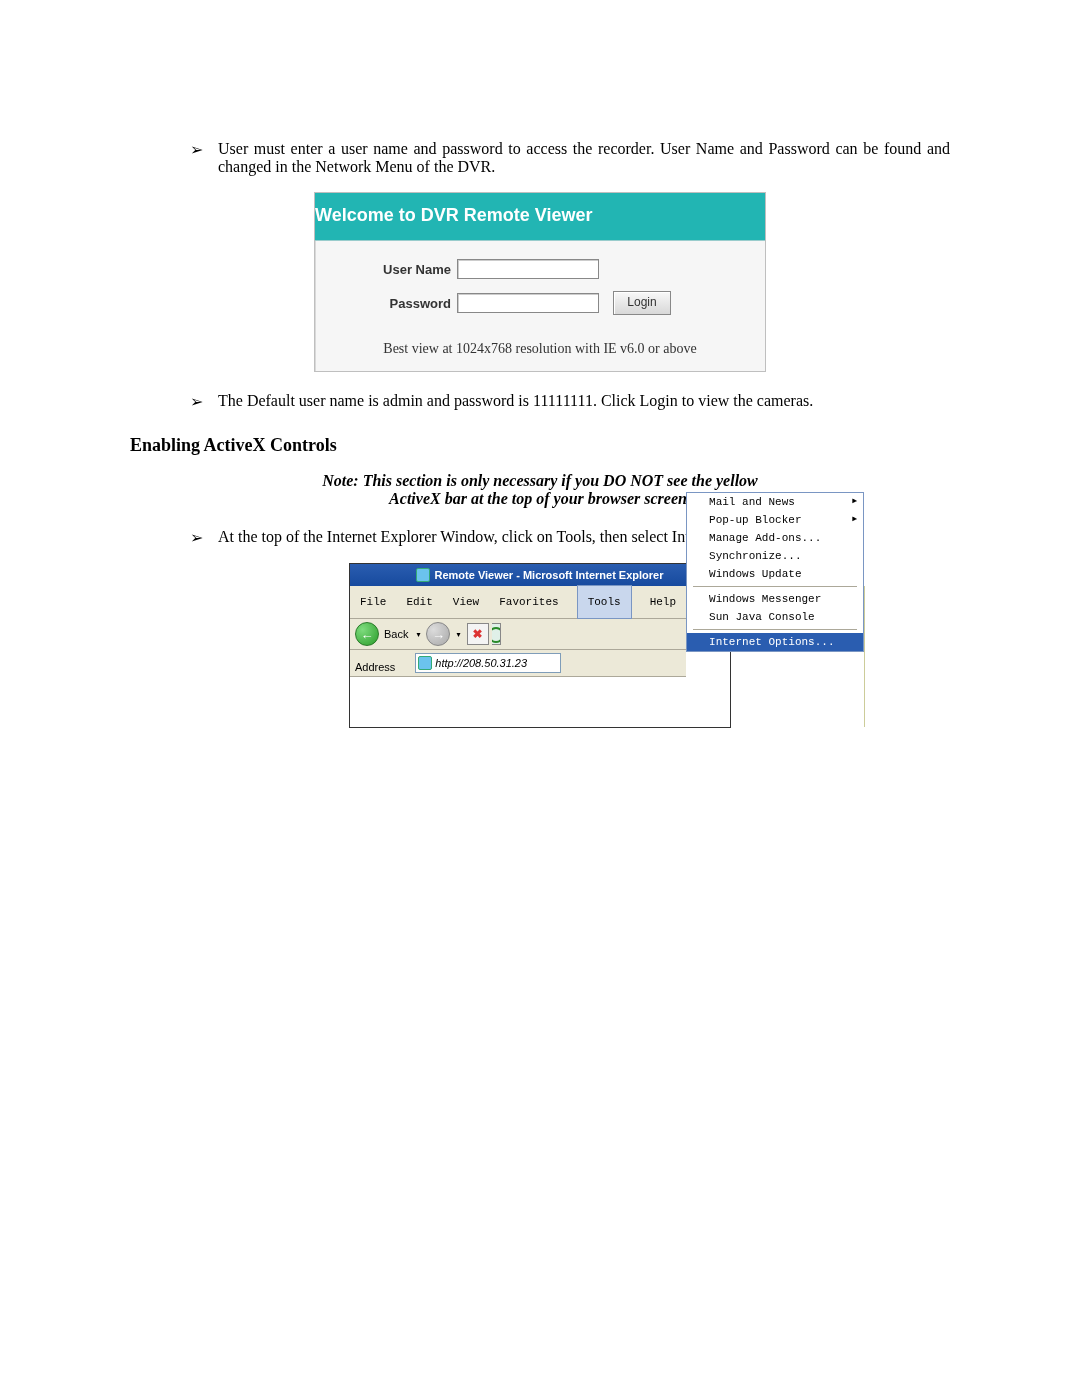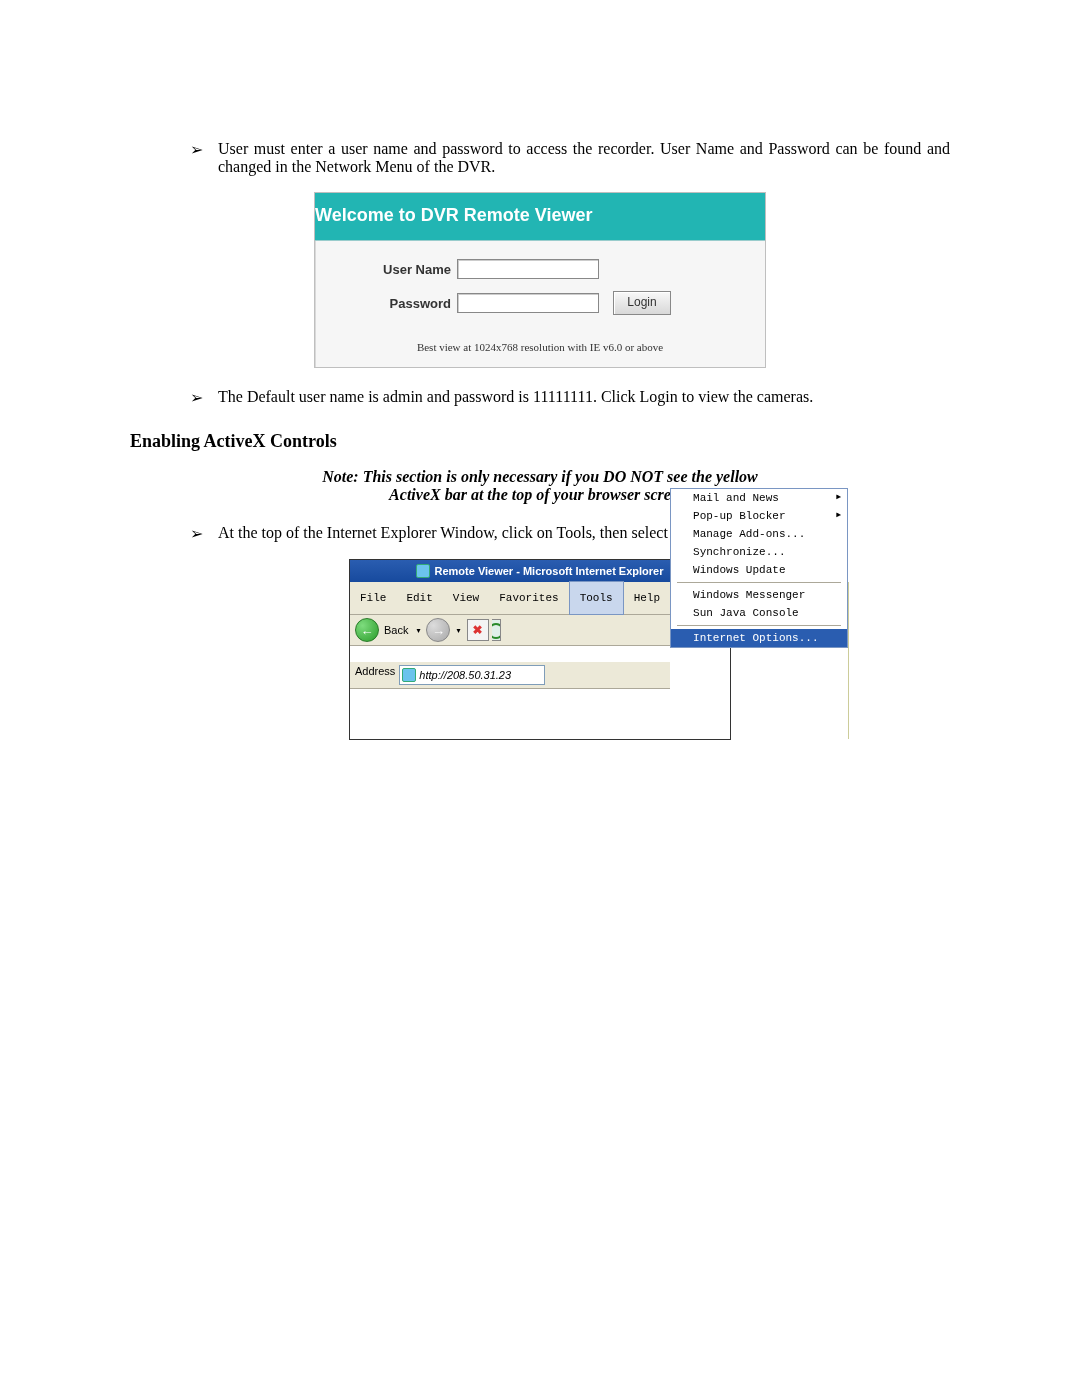--- a/index.html
+++ b/index.html
@@ -75,21 +75,21 @@
     border: 1px solid #888;
     background: linear-gradient(#f8f8f8,#d8d8d8);
     font-family: Arial, sans-serif;
     font-size: 12px;
     text-align: center;
     line-height: 20px;
     box-shadow: inset 1px 1px 0 #fff;
   }
   .login-foot {
     font-family: "Times New Roman", serif;
-    font-size: 11px;
+    font-size: 14px;
     color: #333;
     text-align: center;
     padding: 10px 0 14px 0;
   }
   .section-heading {
     font-weight: bold;
     font-size: 18px;
     margin: 24px 0 16px 0;
   }
   .note-block {
@@ -127,21 +127,21 @@
     display: flex;
   }
   .menu-item {
     padding: 10px 10px;
     color: #000;
     font-family: Liberation Mono, monospace;
   }
   .menu-item.active {
     background: #c9d7ed;
     border: 1px solid #7a96c3;
-    margin: -1px 0;
+    margin: -1px 8px;
   }
   .ie-toolbar {
     background: #ece9d8;
     border-bottom: 1px solid #aca899;
     padding: 3px 5px;
     display: flex;
     align-items: center;
     gap: 3px;
   }
   .nav-circle {
@@ -161,23 +161,22 @@
   .refresh-edge {
     width:8px;height:20px;border:1px solid #888;border-left:none;background:#e0f0e8;
     position:relative;overflow:hidden;
   }
   .refresh-edge:before{content:"";position:absolute;left:-4px;top:3px;width:12px;height:12px;border:2px solid #2a8a2a;border-radius:50%;border-left-color:transparent;}
   .ie-addr {
     background: #ece9d8;
     border-bottom: 1px solid #aca899;
     padding: 3px 5px;
     display: flex;
-    align-items: flex-start;
-    gap:4px;
-    margin-top:16px;
+    align-items: flex-end;
+    gap:20px;
   }
   .addr-lbl { color:#000; }
   .addr-box {
     flex:0 0 140px;
     height:18px;border:1px solid #7f9db9;background:#fff;
     display:flex;align-items:center;padding:0 2px;gap:3px;overflow:hidden;font-style:italic;
   }
   .addr-box .ieicon2 {width:12px;height:12px;background:#6bc3ed;border:1px solid #3a7;border-radius:2px;}
   .addr-box span{white-space:nowrap;}
   .ie-body {

